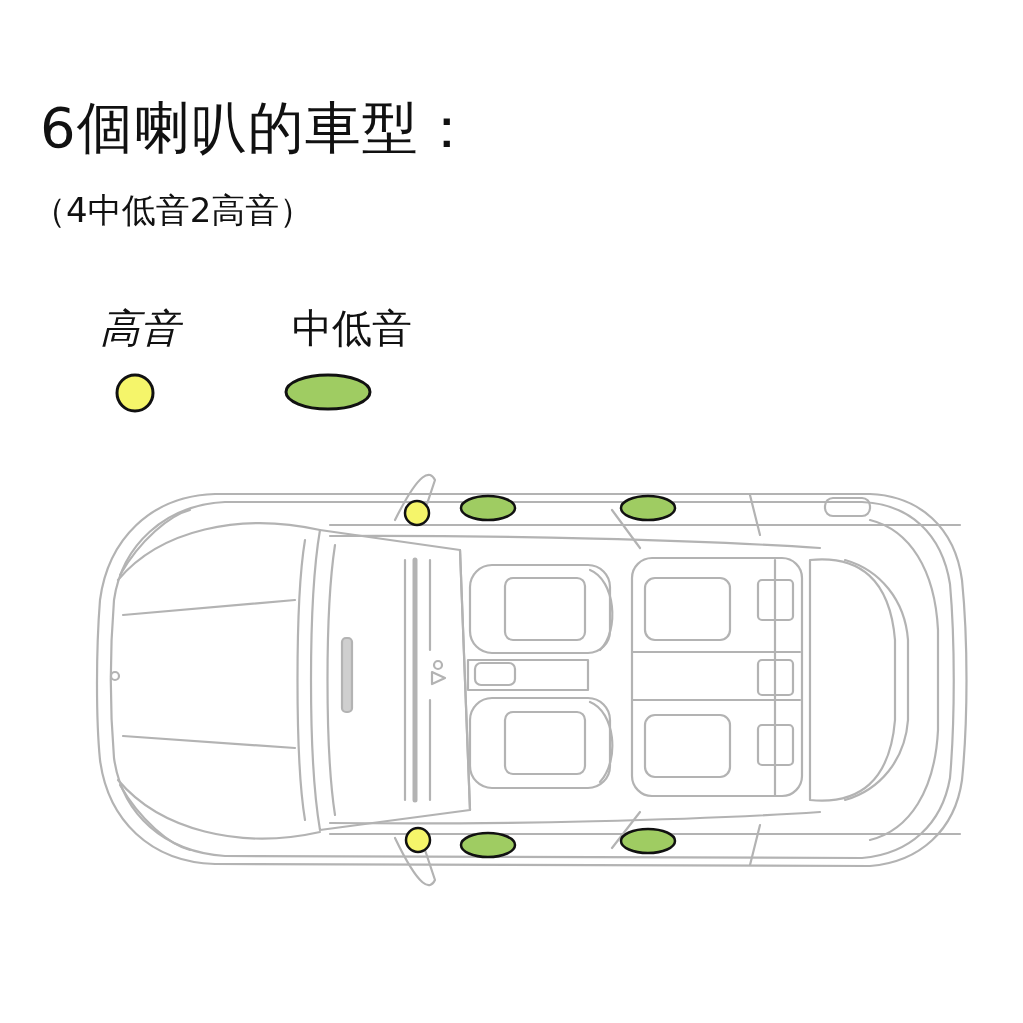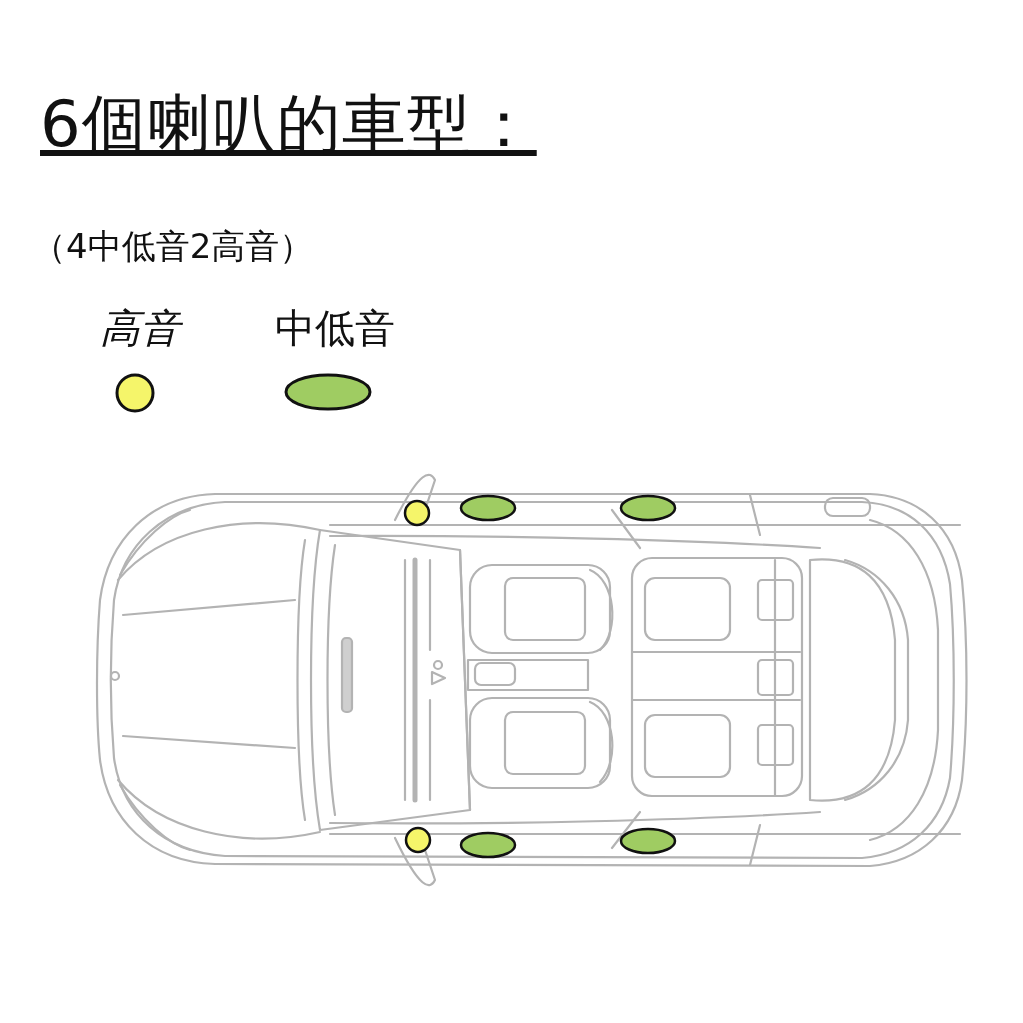--- a/index.html
+++ b/index.html
@@ -1,22 +1,22 @@
 <!DOCTYPE html>
 <html><head>
 <meta charset="utf-8">
 <style>
   html, body { margin: 0; padding: 0; background: #ffffff; }
   body { width: 1023px; height: 1023px; position: relative; overflow: hidden;
          font-family: "DejaVu Sans", "Liberation Sans", sans-serif; color: #111; }
-  .title { position: absolute; left: 40px; top: 92px; font-size: 64px; line-height: 1; letter-spacing: 1px; text-decoration: underline; }
-  .subtitle { position: absolute; left: 32px; top: 193px; font-size: 34px; line-height: 1; margin-top: 36px; }
+  .title { position: absolute; left: 40px; top: 100px; font-size: 56px; line-height: 1; letter-spacing: 1px; }
+  .subtitle { position: absolute; left: 32px; top: 193px; font-size: 34px; line-height: 1; }
   .legend-label { position: absolute; top: 308px; font-size: 40px; line-height: 1; }
   .legend-tweeter-label { left: 100px; font-style: italic; }
-  .legend-mid-label { left: 275px; text-align: center; }
+  .legend-mid-label { left: 292px; text-align: center; }
   svg.layer { position: absolute; left: 0; top: 0; }
 </style>
 </head>
 <body>
 
 <div class="title">6個喇叭的車型：</div>
 <div class="subtitle">（4中低音2高音）</div>
 
 <div class="legend-label legend-tweeter-label">高音</div>
 <div class="legend-label legend-mid-label">中低音</div>

